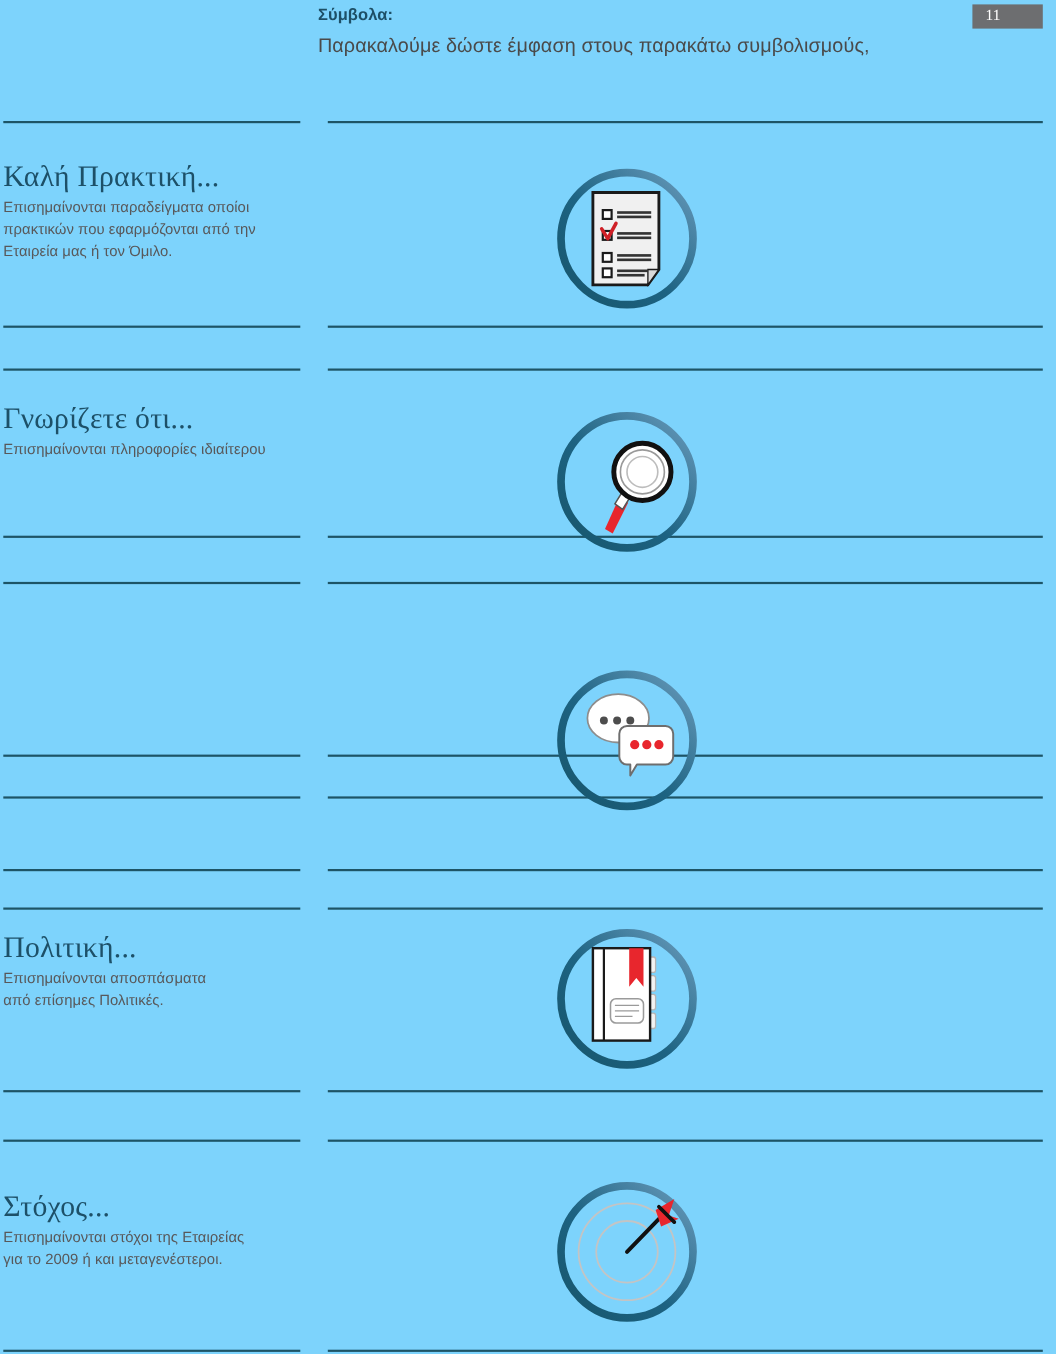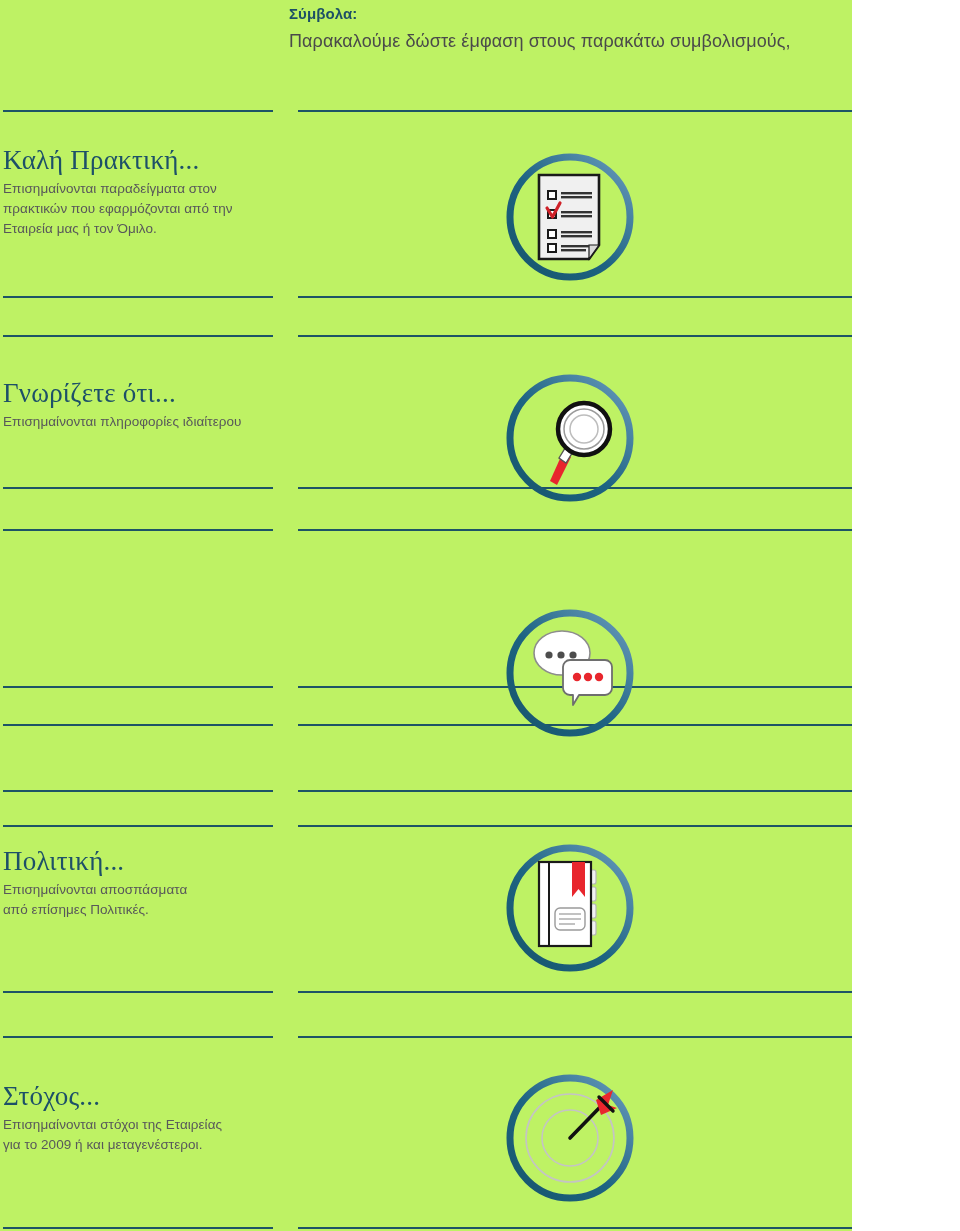--- a/index.html
+++ b/index.html
@@ -7,23 +7,23 @@
     margin: 0;
     padding: 0;
     background: #ffffff;
   }
   body {
     font-family: "Liberation Sans", sans-serif;
     -webkit-font-smoothing: antialiased;
   }
   .page {
     position: relative;
-    width: 852px;
+    width: 960px;
     height: 1231px;
-    background: #bef264;
+    background: #7dd3fc;
     overflow: hidden;
   }
 
   
   .header {
     position: absolute;
     left: 289px;
     top: 4px;
     width: 560px;
   }
@@ -146,21 +146,21 @@
   <div class="rule right" style="top:991px"></div>
 
   <div class="rule left" style="top:1036px"></div>
   <div class="rule right" style="top:1036px"></div>
 
   <div class="rule left" style="top:1227px"></div>
   <div class="rule right" style="top:1227px"></div>
 
   <div class="block" style="top:144px">
     <h2 class="block-heading">Καλή Πρακτική...</h2>
-    <p class="block-body">Επισημαίνονται παραδείγματα στον</p>
+    <p class="block-body">Επισημαίνονται παραδείγματα οποίοι</p>
     <p class="block-body">πρακτικών που εφαρμόζονται από την</p>
     <p class="block-body">Εταιρεία μας ή τον Όμιλο.</p>
   </div>
 
   <div class="icon-wrap" style="left:495px; top:143px;">
     <svg width="150" height="150" viewBox="0 0 150 150" xmlns="http://www.w3.org/2000/svg">
       <defs>
         <linearGradient id="ringGrad1" x1="0" y1="1" x2="1" y2="0">
           <stop offset="0%" stop-color="#17556b"></stop>
           <stop offset="45%" stop-color="#1d6382"></stop>
@@ -184,21 +184,21 @@
       <rect x="53" y="87" width="8" height="8" fill="#ffffff" stroke="#1a1a1a" stroke-width="2"></rect>
       <rect x="66" y="88" width="31" height="2.4" fill="#333333"></rect>
       <rect x="66" y="92" width="31" height="2.4" fill="#333333"></rect>
 
       <rect x="53" y="101" width="8" height="8" fill="#ffffff" stroke="#1a1a1a" stroke-width="2"></rect>
       <rect x="66" y="102" width="28" height="2.4" fill="#333333"></rect>
       <rect x="66" y="106" width="25" height="2.4" fill="#333333"></rect>
     </svg>
   </div>
 
-  <div class="block" style="top:377px">
+  <div class="block" style="top:364px">
     <h2 class="block-heading">Γνωρίζετε ότι...</h2>
     <p class="block-body">Επισημαίνονται πληροφορίες ιδιαίτερου</p>
   </div>
 
   <div class="icon-wrap" style="left:495px; top:372px;">
     <svg width="150" height="150" viewBox="0 0 150 150" xmlns="http://www.w3.org/2000/svg">
       <defs>
         <linearGradient id="ringGrad2" x1="0" y1="1" x2="1" y2="0">
           <stop offset="0%" stop-color="#17556b"></stop>
           <stop offset="45%" stop-color="#1d6382"></stop>

